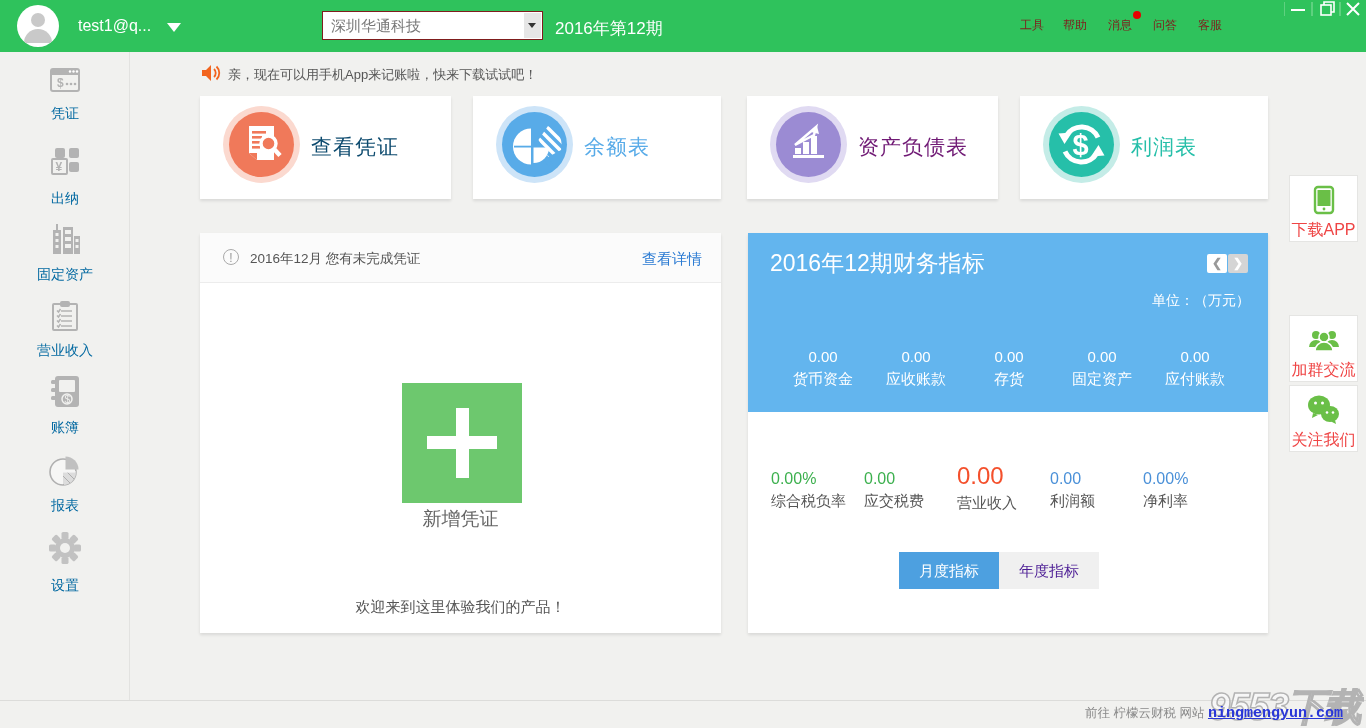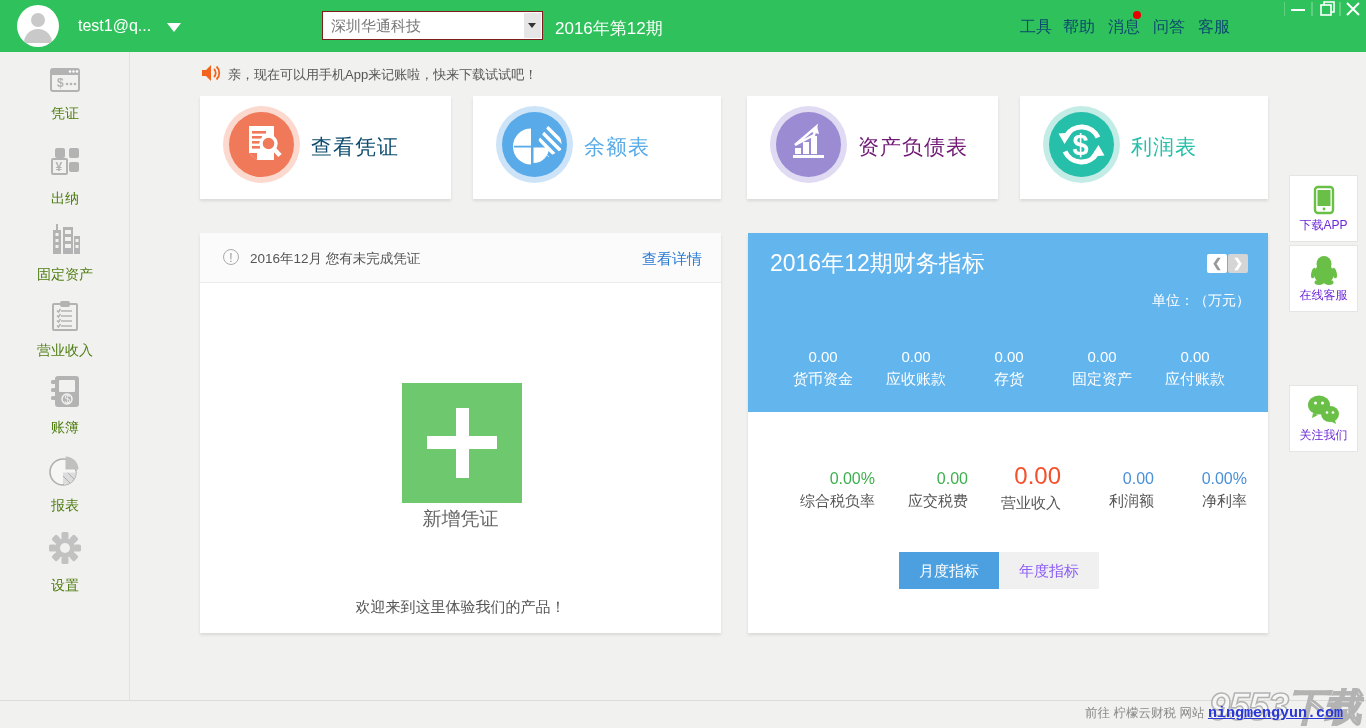--- a/index.html
+++ b/index.html
@@ -10,28 +10,28 @@
 
 .topbar { position:absolute; left:0; top:0; width:1366px; height:52px; background:#2fc25c; }
 .avatar { position:absolute; left:17px; top:5px; width:42px; height:42px; border-radius:50%; background:#fff; overflow:hidden; }
 .uname { position:absolute; left:78px; top:17px; color:#fff; font-size:16px; }
 .caret { position:absolute; left:167px; top:23px; width:0; height:0; border-left:7px solid transparent; border-right:7px solid transparent; border-top:9px solid #fff; }
 .sel { position:absolute; left:322px; top:11px; width:221px; height:29px; background:#fff; border:1px solid #7f1d1d; }
 .sel .txt { position:absolute; left:8px; top:5px; font-size:15px; color:#777; }
 .sel .btn { position:absolute; right:1px; top:1px; width:17px; height:25px; background:#e6e6e6; }
 .sel .btn:after { content:""; position:absolute; left:4px; top:10px; border-left:4px solid transparent; border-right:4px solid transparent; border-top:5px solid #333; }
 .period { position:absolute; left:555px; top:17px; color:#fff; font-size:17px; }
-.menu { position:absolute; top:17px; color:#0c4a6e; font-size:16px; }
+.menu { position:absolute; top:17px; color:#7f1d1d; font-size:12px; }
 .reddot { position:absolute; left:1133px; top:11px; width:8px; height:8px; border-radius:50%; background:#e60000; }
 .winbtn { position:absolute; top:0; color:#fff; }
 
 
 .sidebar { position:absolute; left:0; top:52px; width:130px; height:648px; border-right:1px solid #e2e2e0; }
 .sideitem { position:absolute; left:0; width:130px; text-align:center; }
-.sideitem .lbl { color:#4d7c0f; font-size:14px; }
+.sideitem .lbl { color:#0369a1; font-size:14px; }
 
 
 .notif { position:absolute; left:202px; top:64px; height:18px; }
 .notif .txt { position:absolute; left:26px; top:2px; font-size:13px; color:#555; white-space:nowrap; }
 
 
 .card { position:absolute; top:96px; height:103px; background:#fff; box-shadow:0 2px 3px rgba(0,0,0,0.10); }
 .card .circ { position:absolute; left:29px; top:16px; width:65px; height:65px; border-radius:50%; }
 .card .label { position:absolute; left:111px; top:37px; font-size:21px; letter-spacing:1px; }
 
@@ -51,28 +51,28 @@
 .rpanel { position:absolute; left:748px; top:233px; width:520px; height:400px; background:#fff; box-shadow:0 2px 3px rgba(0,0,0,0.10); }
 .rpanel .blue { position:absolute; left:0; top:0; width:100%; height:179px; background:#63b5ee; }
 .rpanel .title { position:absolute; left:22px; top:15px; color:#fff; font-size:23px; }
 .rpanel .unit { position:absolute; right:18px; top:59px; color:#fff; font-size:14px; }
 .navbtn { position:absolute; top:21px; width:20px; height:19px; border-radius:2px; text-align:center; line-height:19px; font-size:12px; font-weight:bold; }
 .stats1 { position:absolute; left:0; top:115px; width:100%; }
 .stats1 .col { position:absolute; width:104px; text-align:center; color:#fff; }
 .stats1 .num { font-size:15px; }
 .stats1 .lb { font-size:15px; margin-top:5px; }
 .stats2 { position:absolute; left:0; top:231px; width:100%; }
-.stats2 .col { position:absolute; width:104px; text-align:right; }
+.stats2 .col { position:absolute; width:104px; text-align:left; }
 .stats2 .lb { font-size:15px; color:#555; margin-top:4px; }
 .tabs { position:absolute; left:151px; top:319px; height:37px; }
 .tab { position:absolute; top:0; width:100px; height:37px; text-align:center; line-height:37px; font-size:15px; }
 .tab.on { left:0; background:#4da0e0; color:#fff; }
-.tab.off { left:100px; background:#f0f0f0; color:#8b5cf6; }
+.tab.off { left:100px; background:#f0f0f0; color:#4c1d95; }
 .rcell { position:absolute; left:0; width:69px; height:67px; background:#fff; border:1px solid #e5e5e3; text-align:center; }
-.rcell .lbl { position:absolute; left:0; bottom:7px; width:100%; font-size:12px; color:#6d28d9; }
+.rcell .lbl { position:absolute; left:0; bottom:0; width:100%; font-size:16px; color:#ef4444; }
 
 
 .footline { position:absolute; left:0; top:700px; width:1366px; border-top:1px solid #dcdcda; }
 .foot { position:absolute; top:705px; right:23px; font-size:12.5px; color:#8a8a8a; z-index:3; }
 .foot a { color:#2936d8; text-decoration:underline; font-family:"Liberation Mono", monospace; font-size:15px; font-weight:bold; }
 .wm { position:absolute; left:1209px; top:688px; }
 </style>
 </head>
 <body>
 <div id="app">
@@ -370,32 +370,32 @@
   </div>
 
   <div class="rcell" style="left:1289px; top:175px;">
     <svg style="margin-top:9px;" width="30" height="30" viewBox="0 0 30 30">
         <rect x="6" y="2" width="18" height="26" rx="3" fill="none" stroke="#6abf47" stroke-width="2.4"></rect>
         <rect x="8.5" y="5" width="13" height="16" fill="#6abf47"></rect>
         <circle cx="15" cy="24" r="1.4" fill="#6abf47"></circle>
       </svg>
     <div class="lbl">下载APP</div>
   </div>
-  <div class="rcell" style="left:1289px; top:245px;">
-    <svg style="margin-top:9px;" width="32" height="30" viewBox="0 0 32 30">
+  <div class="rcell" style="left:1289px; top:315px;">
+    <svg style="margin-top:11px;" width="34" height="28" viewBox="0 0 34 28">
         <g fill="#6abf47">
-          <ellipse cx="16" cy="9" rx="7.5" ry="8"></ellipse>
-          <ellipse cx="16" cy="19" rx="10" ry="9.5"></ellipse>
-          <ellipse cx="5.5" cy="18" rx="2.2" ry="5.5" transform="rotate(14 5.5 18)"></ellipse>
-          <ellipse cx="26.5" cy="18" rx="2.2" ry="5.5" transform="rotate(-14 26.5 18)"></ellipse>
-          <ellipse cx="11" cy="27.5" rx="4.5" ry="2.4"></ellipse>
-          <ellipse cx="21" cy="27.5" rx="4.5" ry="2.4"></ellipse>
-        </g>
-      </svg>
-    <div class="lbl">在线客服</div>
+          <circle cx="9" cy="8" r="4"></circle>
+          <path d="M2 20 a7 7 0 0 1 14 0 z"></path>
+          <circle cx="25" cy="8" r="4"></circle>
+          <path d="M18 20 a7 7 0 0 1 14 0 z"></path>
+          <circle cx="17" cy="10" r="5" stroke="#fff" stroke-width="1.5"></circle>
+          <path d="M8 24 a9 9 0 0 1 18 0 z" stroke="#fff" stroke-width="1.5"></path>
+        </g>
+      </svg>
+    <div class="lbl">加群交流</div>
   </div>
   <div class="rcell" style="left:1289px; top:385px;">
     <svg style="margin-top:9px;" width="34" height="30" viewBox="0 0 34 30">
         <g fill="#6abf47">
           <ellipse cx="12" cy="10" rx="11" ry="9.5"></ellipse>
           <path d="M6 18 l-1 5 6-3 z"></path>
           <ellipse cx="23" cy="19" rx="9" ry="8"></ellipse>
           <path d="M28 25 l1 4 -5-2.5 z"></path>
         </g>
         <g fill="#fff">

